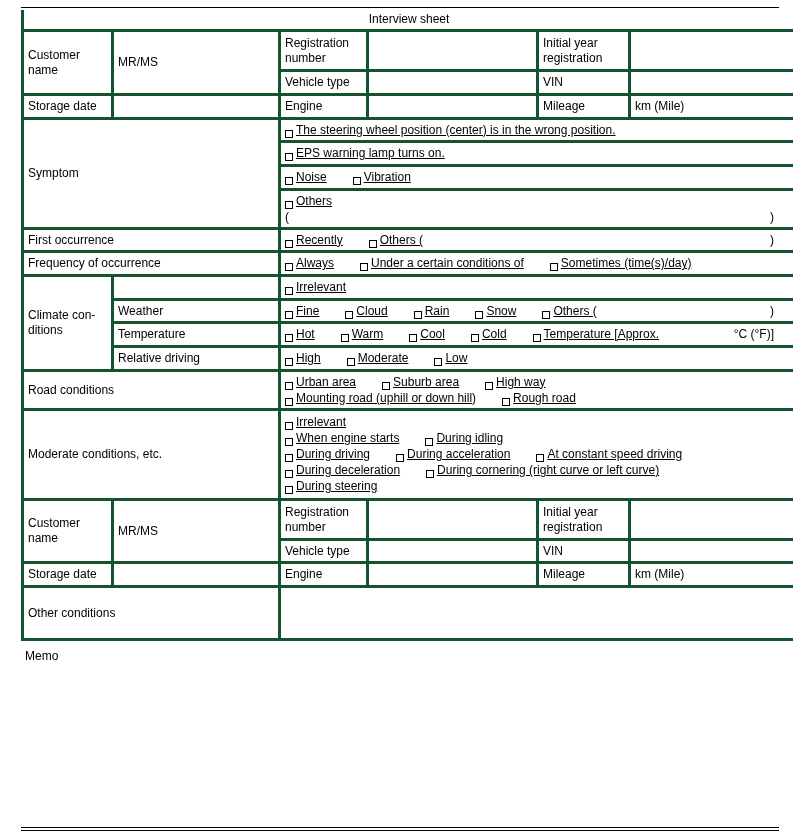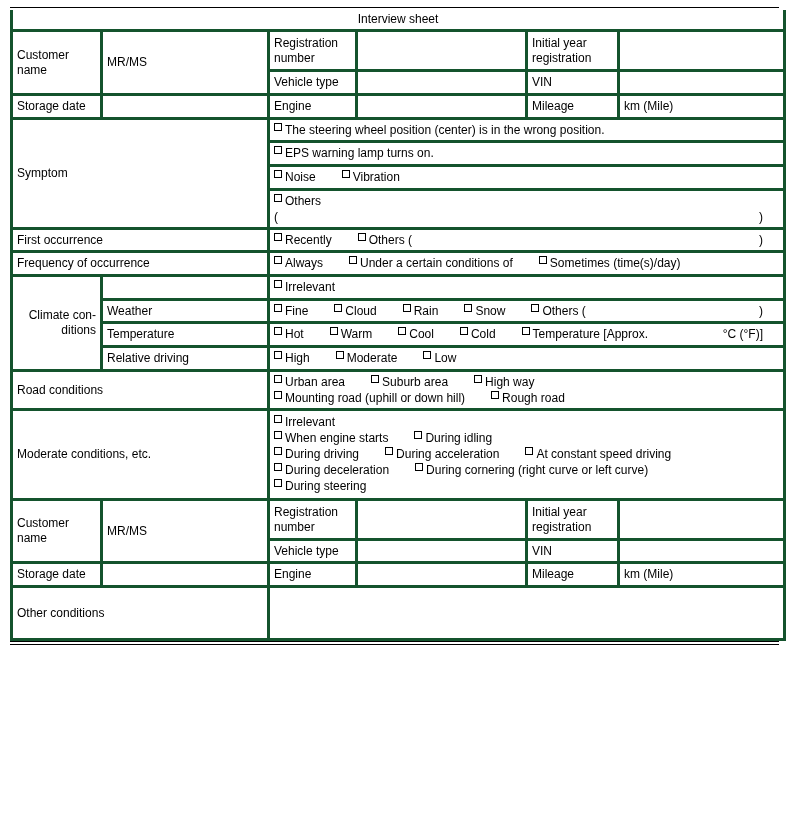--- a/index.html
+++ b/index.html
@@ -3,40 +3,40 @@
 <meta charset="utf-8">
 <style>
   * { box-sizing: border-box; }
   html, body { margin: 0; padding: 0; }
   body {
     width: 793px; height: 838px;
     background: #ffffff; color: #000000;
     font-family: "Liberation Sans", "DejaVu Sans", sans-serif;
     font-size: 12px; line-height: 15px;
   }
-  .sheet { padding: 7px 14px 0 10px; }
+  .sheet { padding: 7px 14px 0 10px; margin-left: 11px; }
   .top-rule { border-top: 1px solid #000; height: 3px; }
   .bottom-rule { border-top: 1px solid #000; border-bottom: 1px solid #000; height: 4px; }
 
   table { border-collapse: collapse; width: 773px; table-layout: fixed; }
   td { border: 3px solid #14532d; padding: 2px 4px; vertical-align: middle; overflow: hidden; }
   td.title { text-align: center; border-top: none; }
   td.right { text-align: left; }
-  td.prewrap { white-space: pre-line; text-align: right; }
+  td.prewrap { white-space: pre-line; }
 
   tr.h20 { height: 20px; }
   tr.h23 { height: 23px; }
   tr.h24 { height: 24px; }
   tr.h38 { height: 38px; }
   tr.h40 { height: 40px; }
   tr.h53 { height: 53px; }
   tr.h90 { height: 90px; }
 
   .opts { display: flex; align-items: center; column-gap: 26px; white-space: nowrap; min-height: 16px; }
-  .opt { display: inline-flex; align-items: flex-start; white-space: nowrap; }
+  .opt { display: inline-flex; align-items: flex-end; white-space: nowrap; text-decoration: underline; }
   .cb { display: inline-block; width: 8px; height: 8px; border: 1px solid #000; margin-right: 3px; flex: none; }
   .push { margin-left: auto; margin-right: 16px; }
 
   .memo-area { height: 186px; padding: 8px 4px 0 4px; }
 </style>
 </head>
 <body>
 
 <div class="sheet">
   <div class="top-rule"></div>
@@ -246,15 +246,18 @@
       <td class="right">km (Mile)</td>
     </tr>
 
     <tr class="h53">
       <td colspan="2">Other conditions</td>
       <td colspan="4"></td>
     </tr>
   </tbody>
     </table>
 
+  <div class="memo-area">
+    <span>Memo</span>
+  </div>
 
   <div class="bottom-rule"></div>
 </div>
 
 </body></html>

